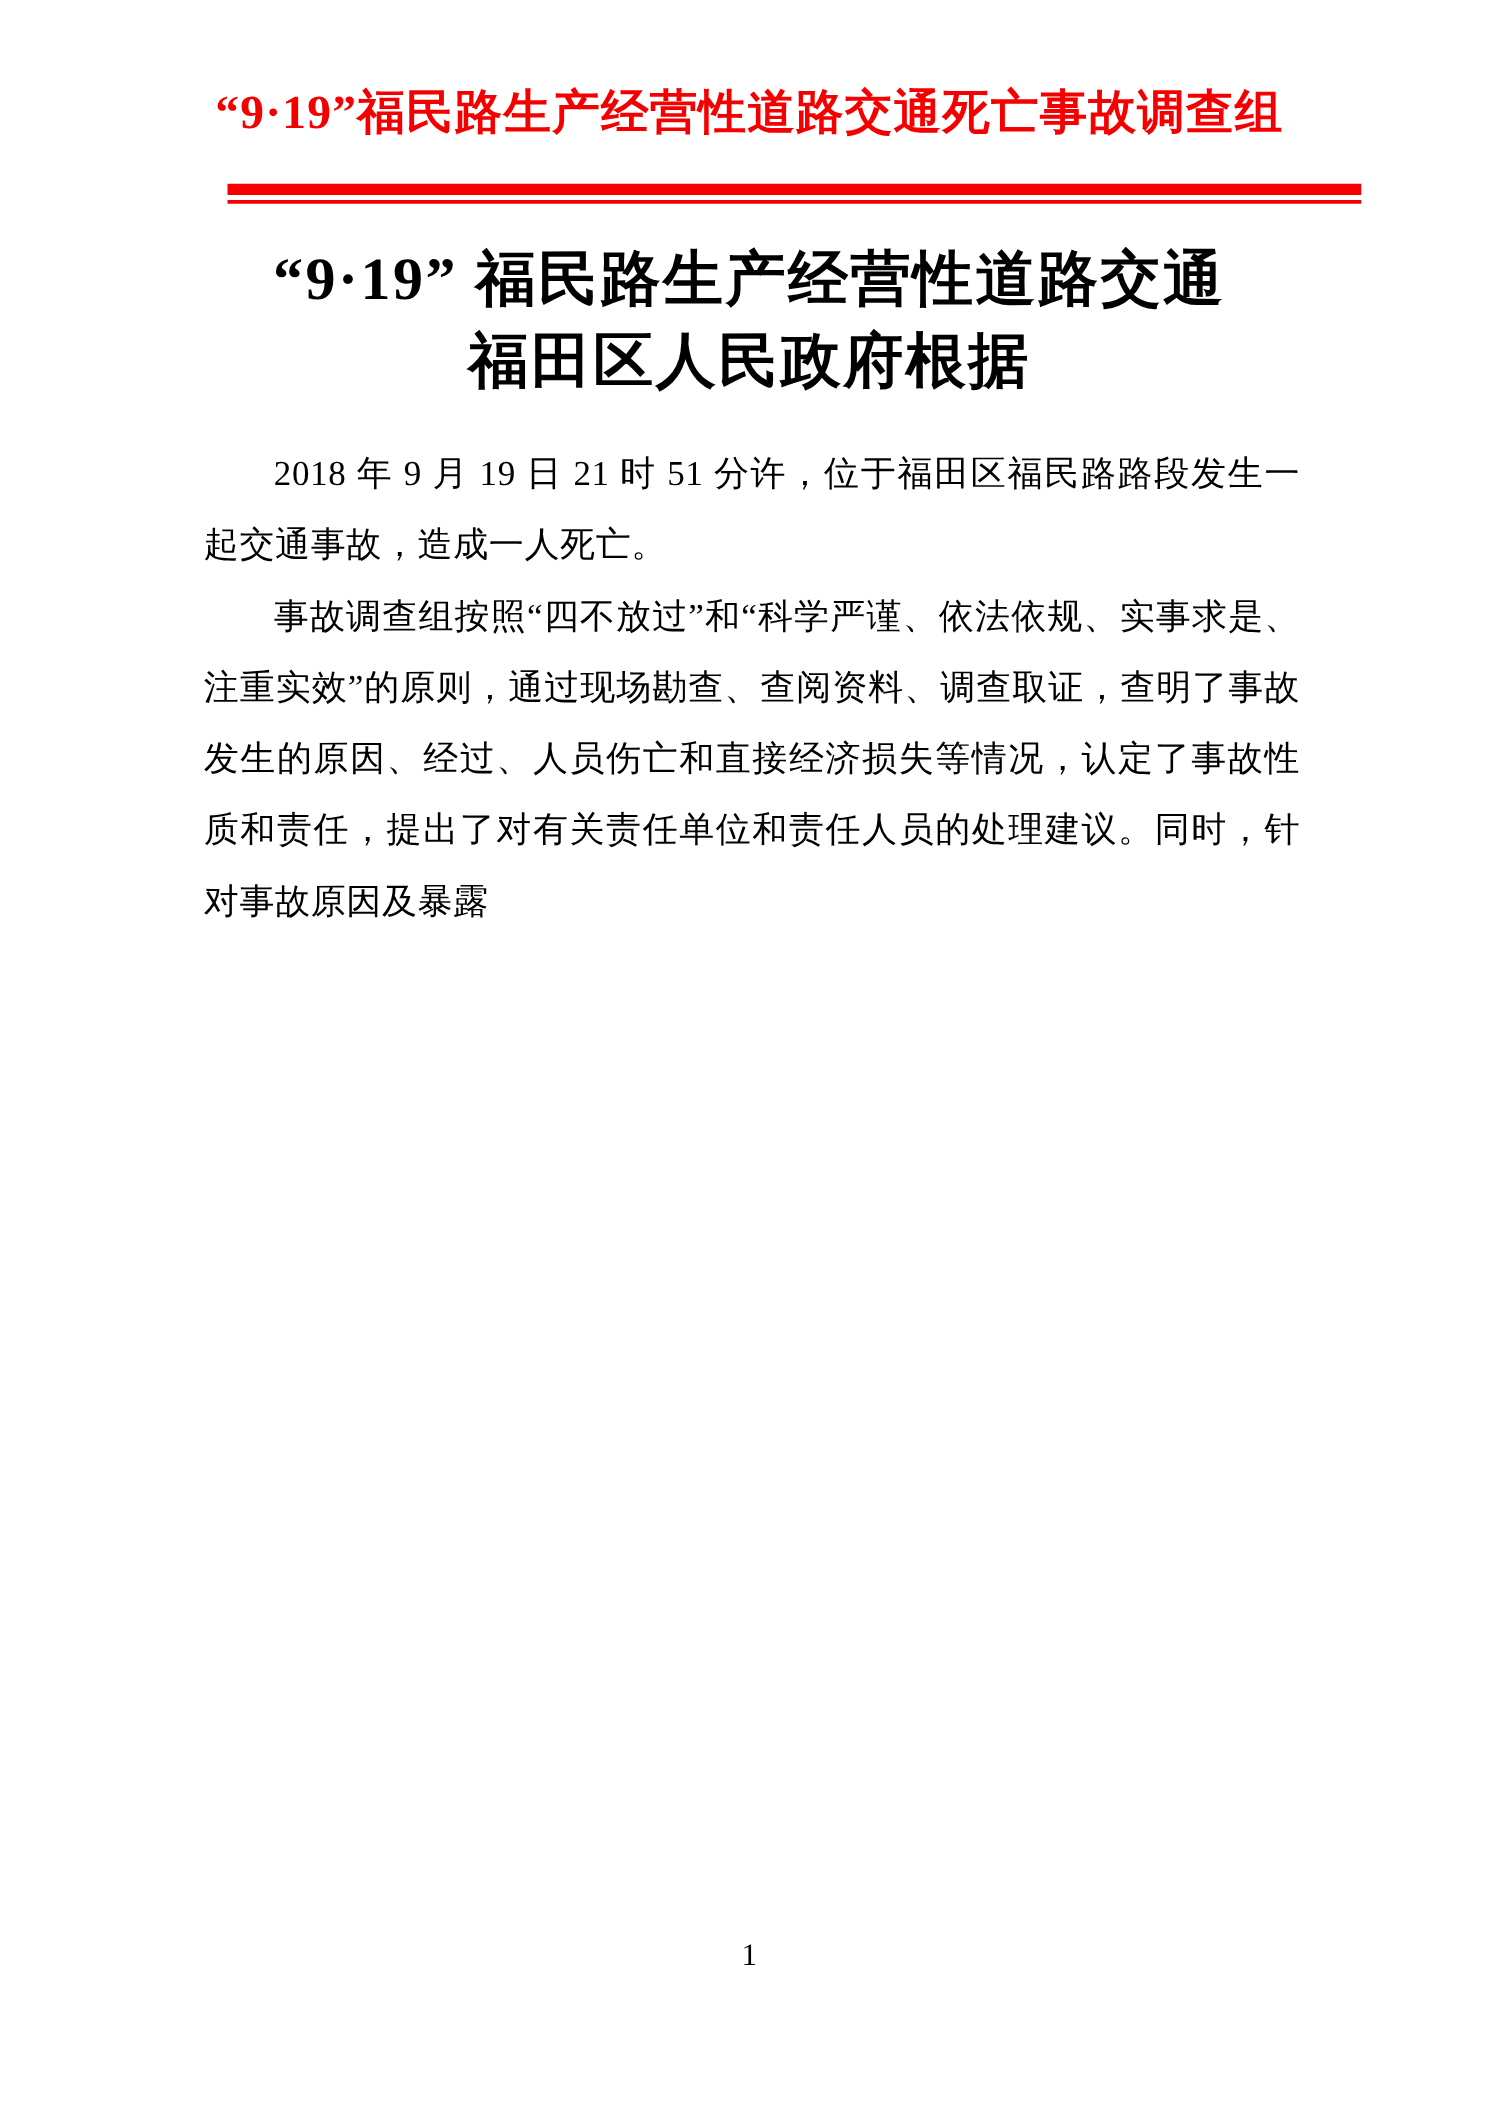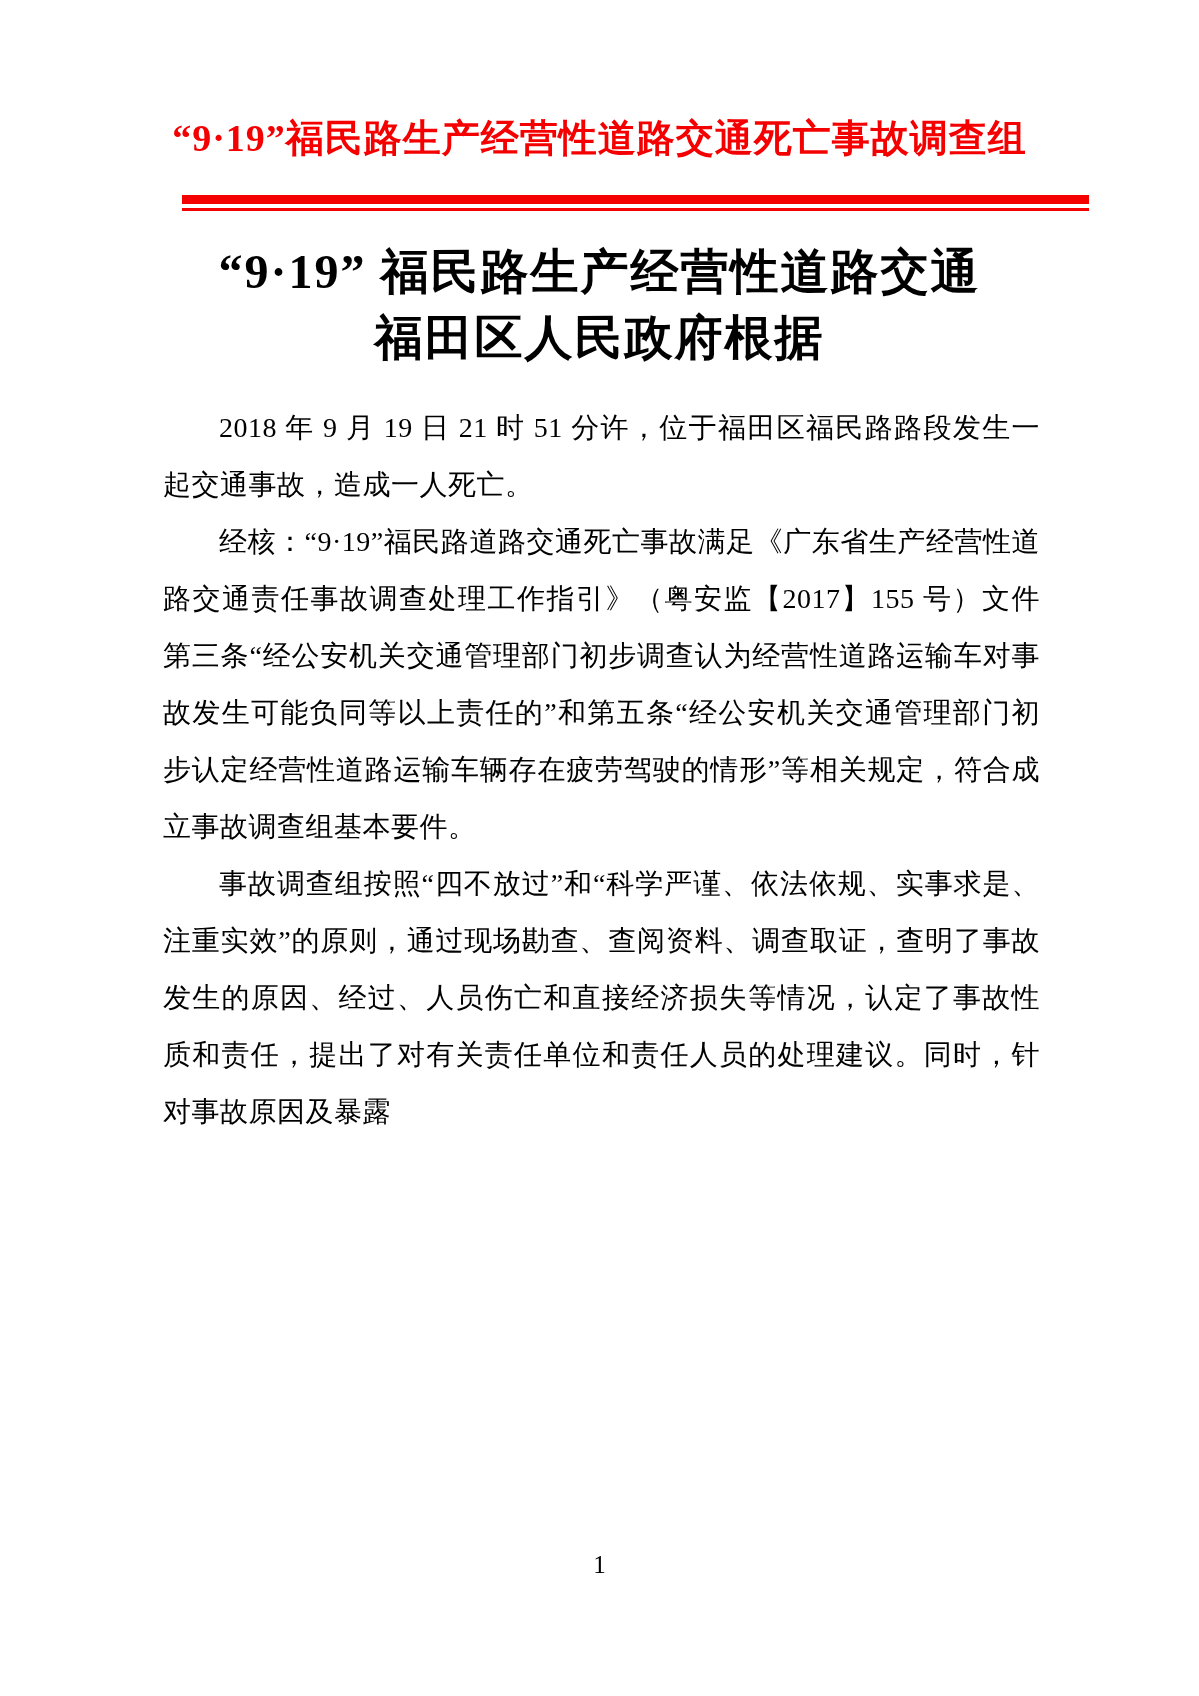--- a/index.html
+++ b/index.html
@@ -10,21 +10,21 @@
   .page {
     position: relative;
     width: 1199px;
     height: 1696px;
     background: var(--page-bg, #ffffff);
     color: var(--text-color, #000000);
     font-family: "Liberation Serif", "DejaVu Serif", serif;
     overflow: hidden;
   }
   .header-banner {
-    padding-top: 114px;
+    padding-top: 66px;
     text-align: center;
     color: var(--accent-red, #f40000);
     font-size: 38px;
     font-weight: bold;
     line-height: 48px;
     letter-spacing: 1px;
     white-space: nowrap;
   }
   .red-divider {
     margin-left: 182px;
@@ -86,19 +86,18 @@
     <div class="divider-thin"></div>
   </div>
 
   <div class="report-title">
     <div>“9·19” 福民路生产经营性道路交通</div>
     <div>福田区人民政府根据</div>
   </div>
 
   <div class="body-text">
     <p>2018 年 9 月 19 日 21 时 51 分许，位于福田区福民路路段发生一起交通事故，造成一人死亡。</p>
-    <p>经核：“9·19”福民路道路交通死亡事故满足《广东省生产经营性道路交通责任事故调查处理工作指引》（粤安监【2017】155 号）文件第三条“经公安机关交通管理部门初步调查认为经营性道路运输车对事故发生可能负同等以上责任的”和第五条“经公安机关交通管理部门初步认定经营性道路运输车辆存在疲劳驾驶的情形”等相关规定，符合成立事故调查组基本要件。</p>
     <p>事故调查组按照“四不放过”和“科学严谨、依法依规、实事求是、注重实效”的原则，通过现场勘查、查阅资料、调查取证，查明了事故发生的原因、经过、人员伤亡和直接经济损失等情况，认定了事故性质和责任，提出了对有关责任单位和责任人员的处理建议。同时，针对事故原因及暴露</p>
   </div>
 
   <div class="page-footer">1</div>
 
 </div>
 
 </body></html>

